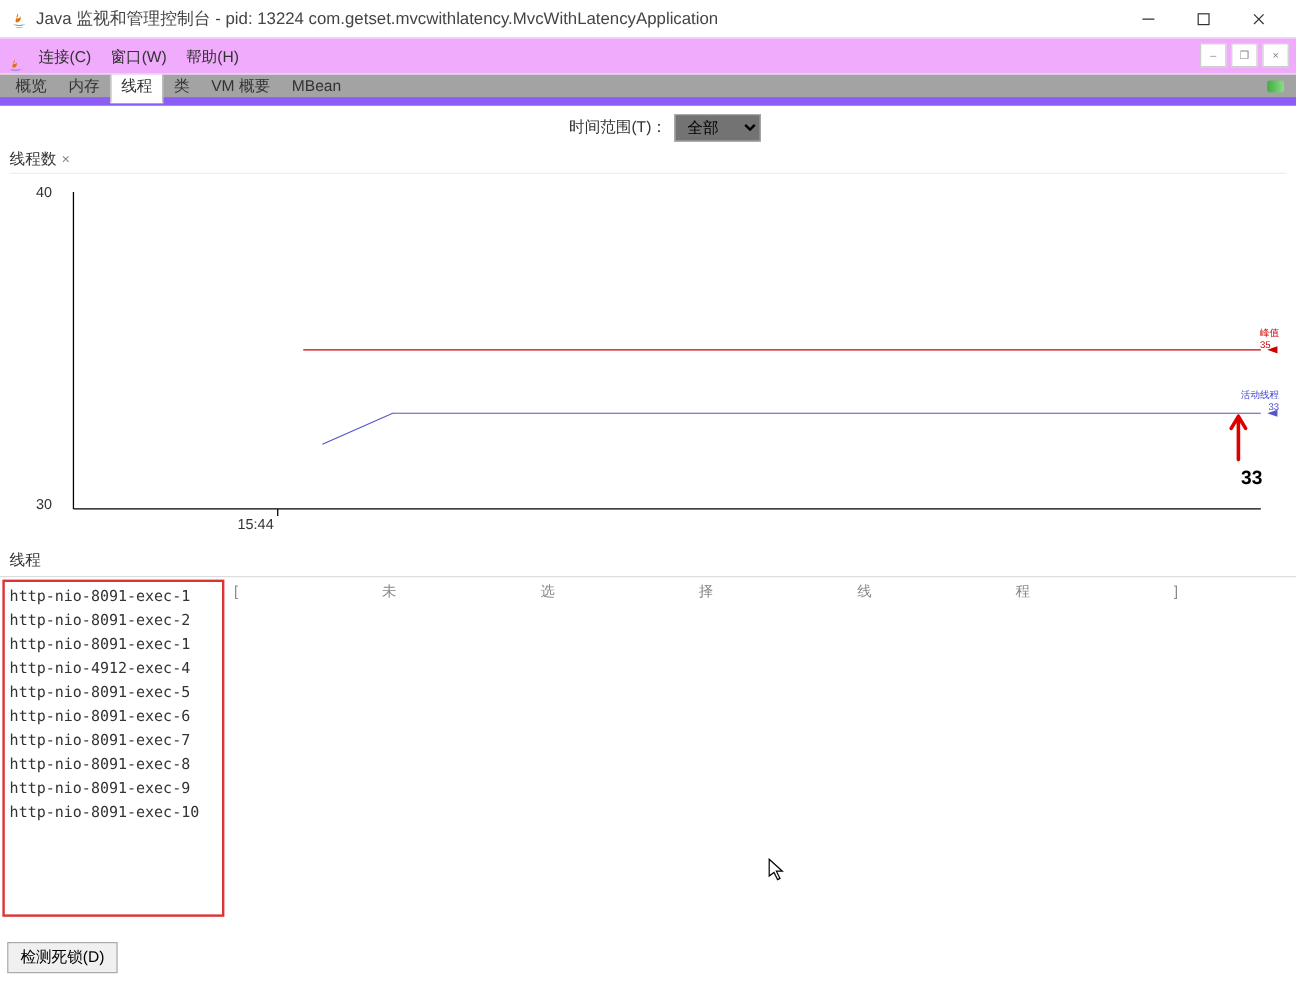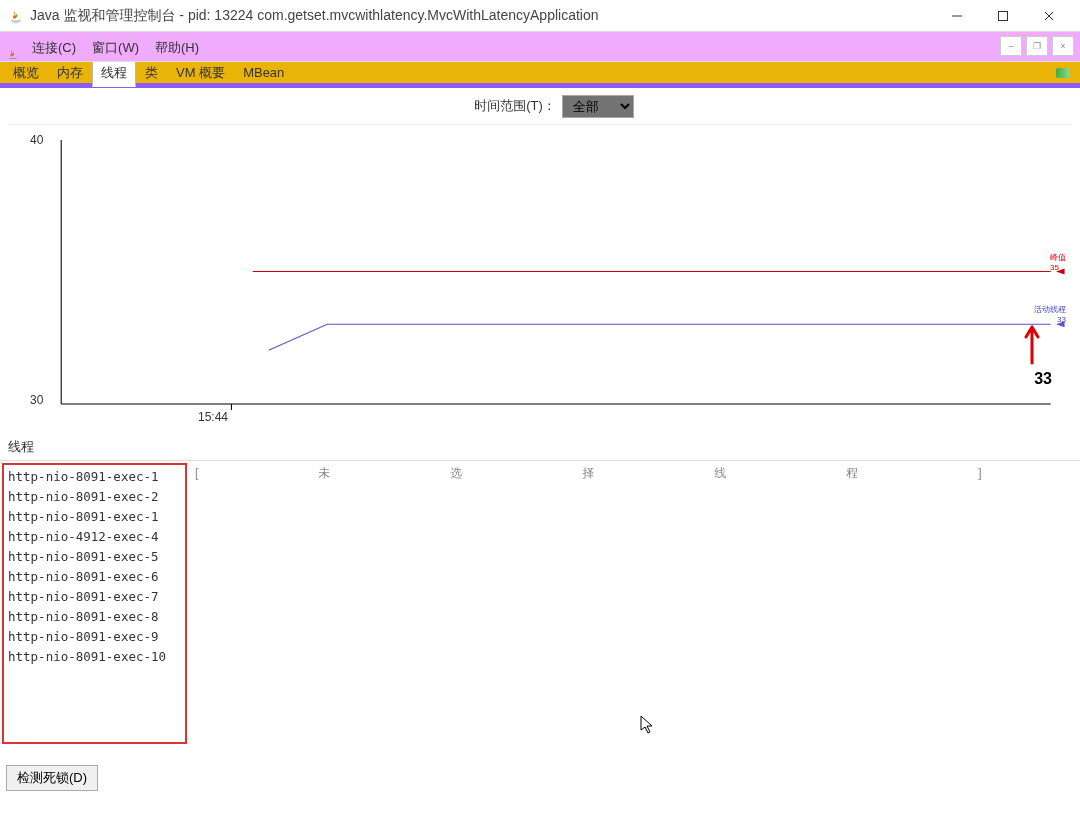--- a/index.html
+++ b/index.html
@@ -12,21 +12,21 @@
 .titlebar .winbtn { width: 46px; height: 30px; display: flex; align-items: center; justify-content: center; color: #555; }
 
 
 .menubar { display: flex; align-items: flex-end; height: 30px; padding: 0 6px; background: #f0abfc; border-bottom: 1px solid #e0e0e0; position: relative; }
 .menubar .java-icon-sm { width: 14px; height: 14px; margin-right: 4px; }
 .menubar .menu-item { padding: 4px 8px; font-size: 13px; }
 .menubar .small-wins { position: absolute; right: 6px; top: 4px; display: flex; gap: 4px; }
 .menubar .small-win { width: 22px; height: 20px; border: 1px solid #ccc; background: #fff; display: flex; align-items: center; justify-content: center; font-size: 9px; color: #888; }
 
 
-.tabs { display: flex; align-items: center; height: 26px; background: #eab308; border-bottom: 5px solid #8b5cf6; padding: 0 4px; }
+.tabs { display: flex; align-items: center; height: 26px; background: #a3a3a3; border-bottom: 7px solid #8b5cf6; padding: 0 4px; }
 .tab { padding: 4px 8px; font-size: 13px; color: #333; border: 1px solid transparent; }
 .tab.active { background: #fff; border: 1px solid #bbb; border-bottom: 1px solid #fff; }
 .tab-gap { flex: 1; }
 .tab-green-icon { width: 14px; height: 10px; background: linear-gradient(to right, #4a4, #8d8); border-radius: 2px; margin-right: 6px; }
 
 
 .chart-controls { display: flex; align-items: center; justify-content: center; height: 36px; gap: 6px; font-size: 13px; margin-left: 28px; }
 .chart-controls select { font-size: 13px; padding: 2px 18px 2px 6px; border: 1px solid #aaa; background: #737373; }
 
 .chart-section { padding: 0 8px; }
@@ -115,20 +115,24 @@
 </div>
 
 <div class="chart-controls">
   <span>时间范围(T)：</span>
   <select>
     <option>全部</option>
   </select>
 </div>
 
 <div class="chart-section">
+  <div class="chart-title">
+    <span>线程数</span>
+    <span class="toggle">✕</span>
+  </div>
   <div class="chart-wrap">
     <svg class="chart-svg" viewBox="0 0 1000 310" preserveAspectRatio="none">
 
       <line x1="50" y1="15" x2="50" y2="280" stroke="#000" stroke-width="1"></line>
       <line x1="50" y1="280" x2="980" y2="280" stroke="#000" stroke-width="1"></line>
 
       <line x1="210" y1="280" x2="210" y2="286" stroke="#000" stroke-width="1"></line>
 
       <polyline points="230,147 980,147" fill="none" stroke="#cc0000" stroke-width="1"></polyline>
 

